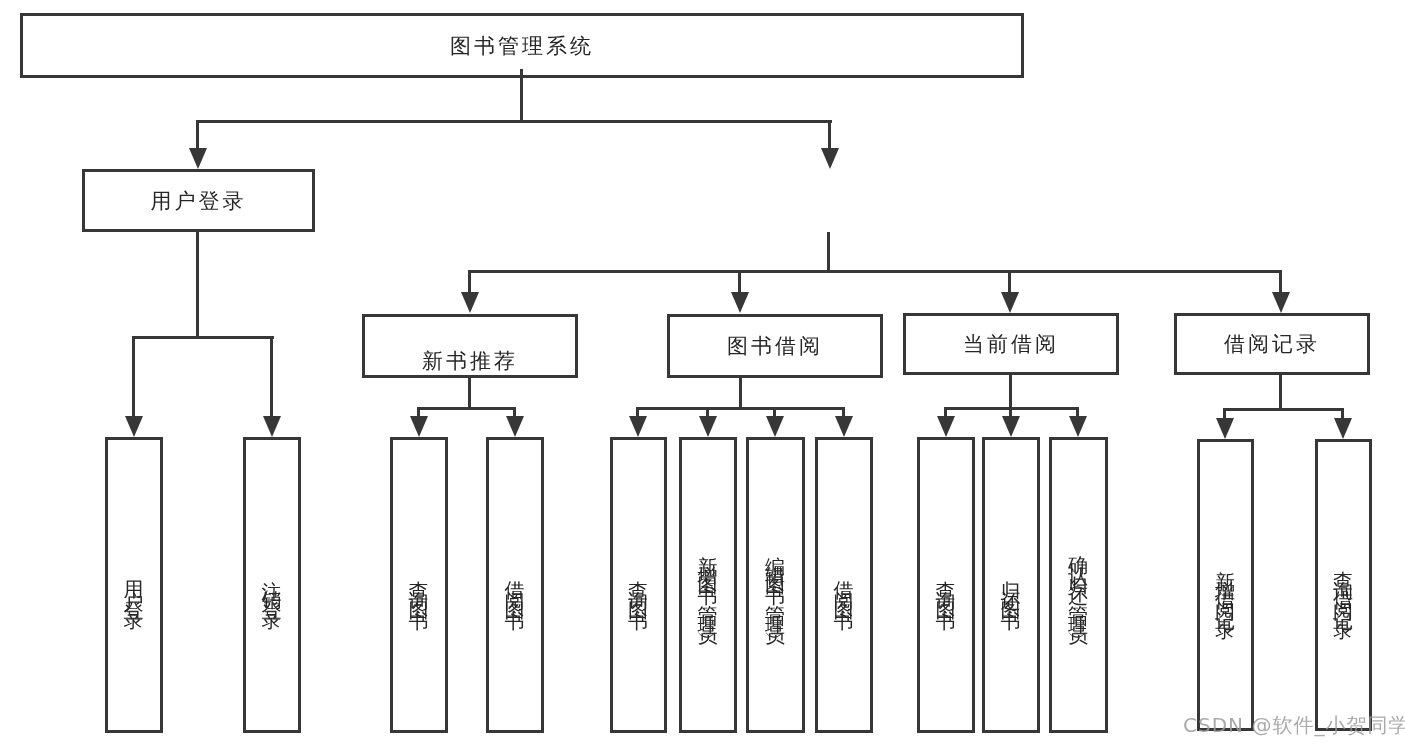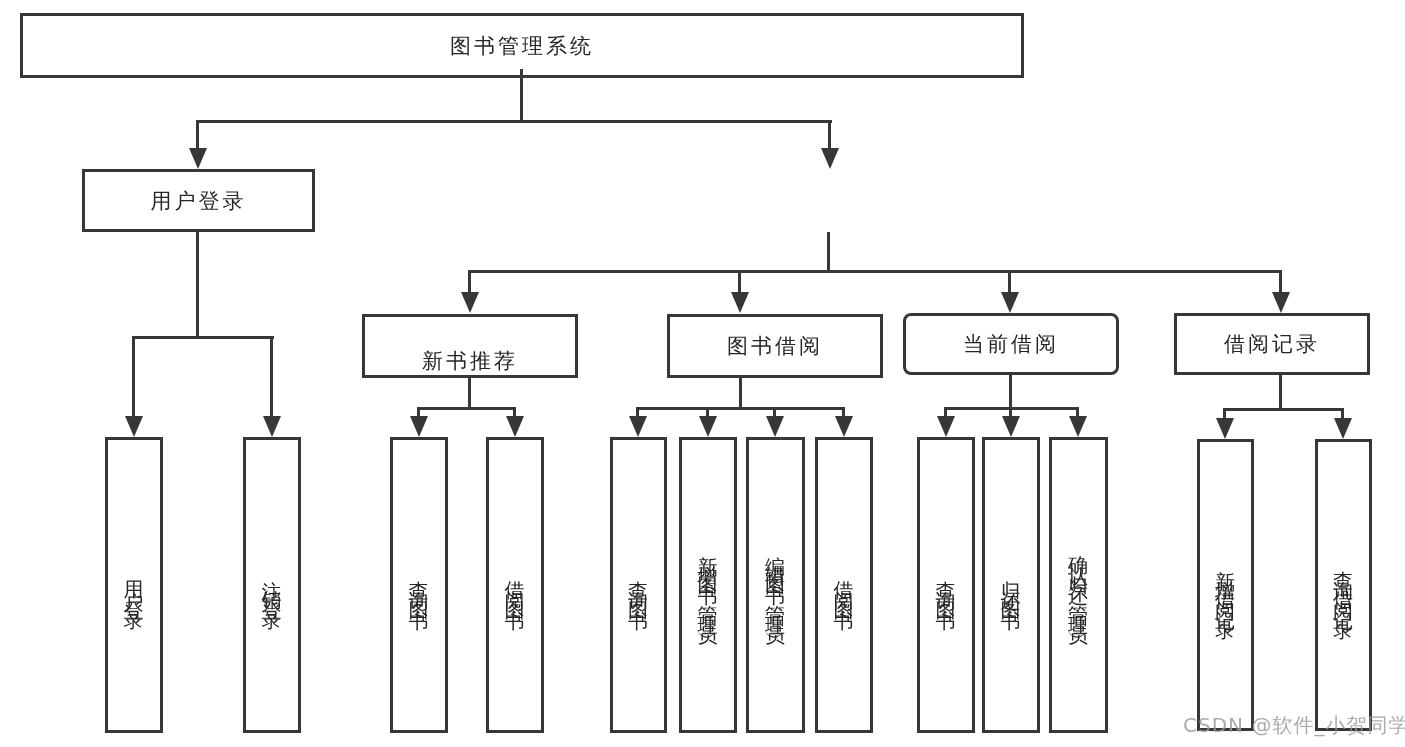--- a/index.html
+++ b/index.html
@@ -70,21 +70,21 @@
   <div class="arr" style="left:1001px;top:292px;"></div>
   <div class="vline" style="left:1279px;top:270px;height:24px;"></div>
   <div class="arr" style="left:1272px;top:292px;"></div>
 
   <div class="box" style="left:362px;top:314px;width:216px;height:64px;align-items:flex-end;">
     <span>新书推荐</span>
   </div>
   <div class="box" style="left:633px;top:314px;width:216px;height:64px;margin-left:34px;">
     <span>图书借阅</span>
   </div>
-  <div class="box" style="left:903px;top:313px;width:216px;height:62px;border-radius:8px;">
+  <div class="box" style="left:903px;top:313px;width:216px;height:62px;">
     <span>当前借阅</span>
   </div>
   <div class="box" style="left:1174px;top:313px;width:196px;height:62px;">
     <span>借阅记录</span>
   </div>
 
   <div class="vline" style="left:468px;top:378px;height:29px;"></div>
   <div class="hline" style="left:418px;top:407px;width:98px;"></div>
   <div class="vline" style="left:417px;top:407px;height:10px;"></div>
   <div class="arr" style="left:410px;top:416px;"></div>

